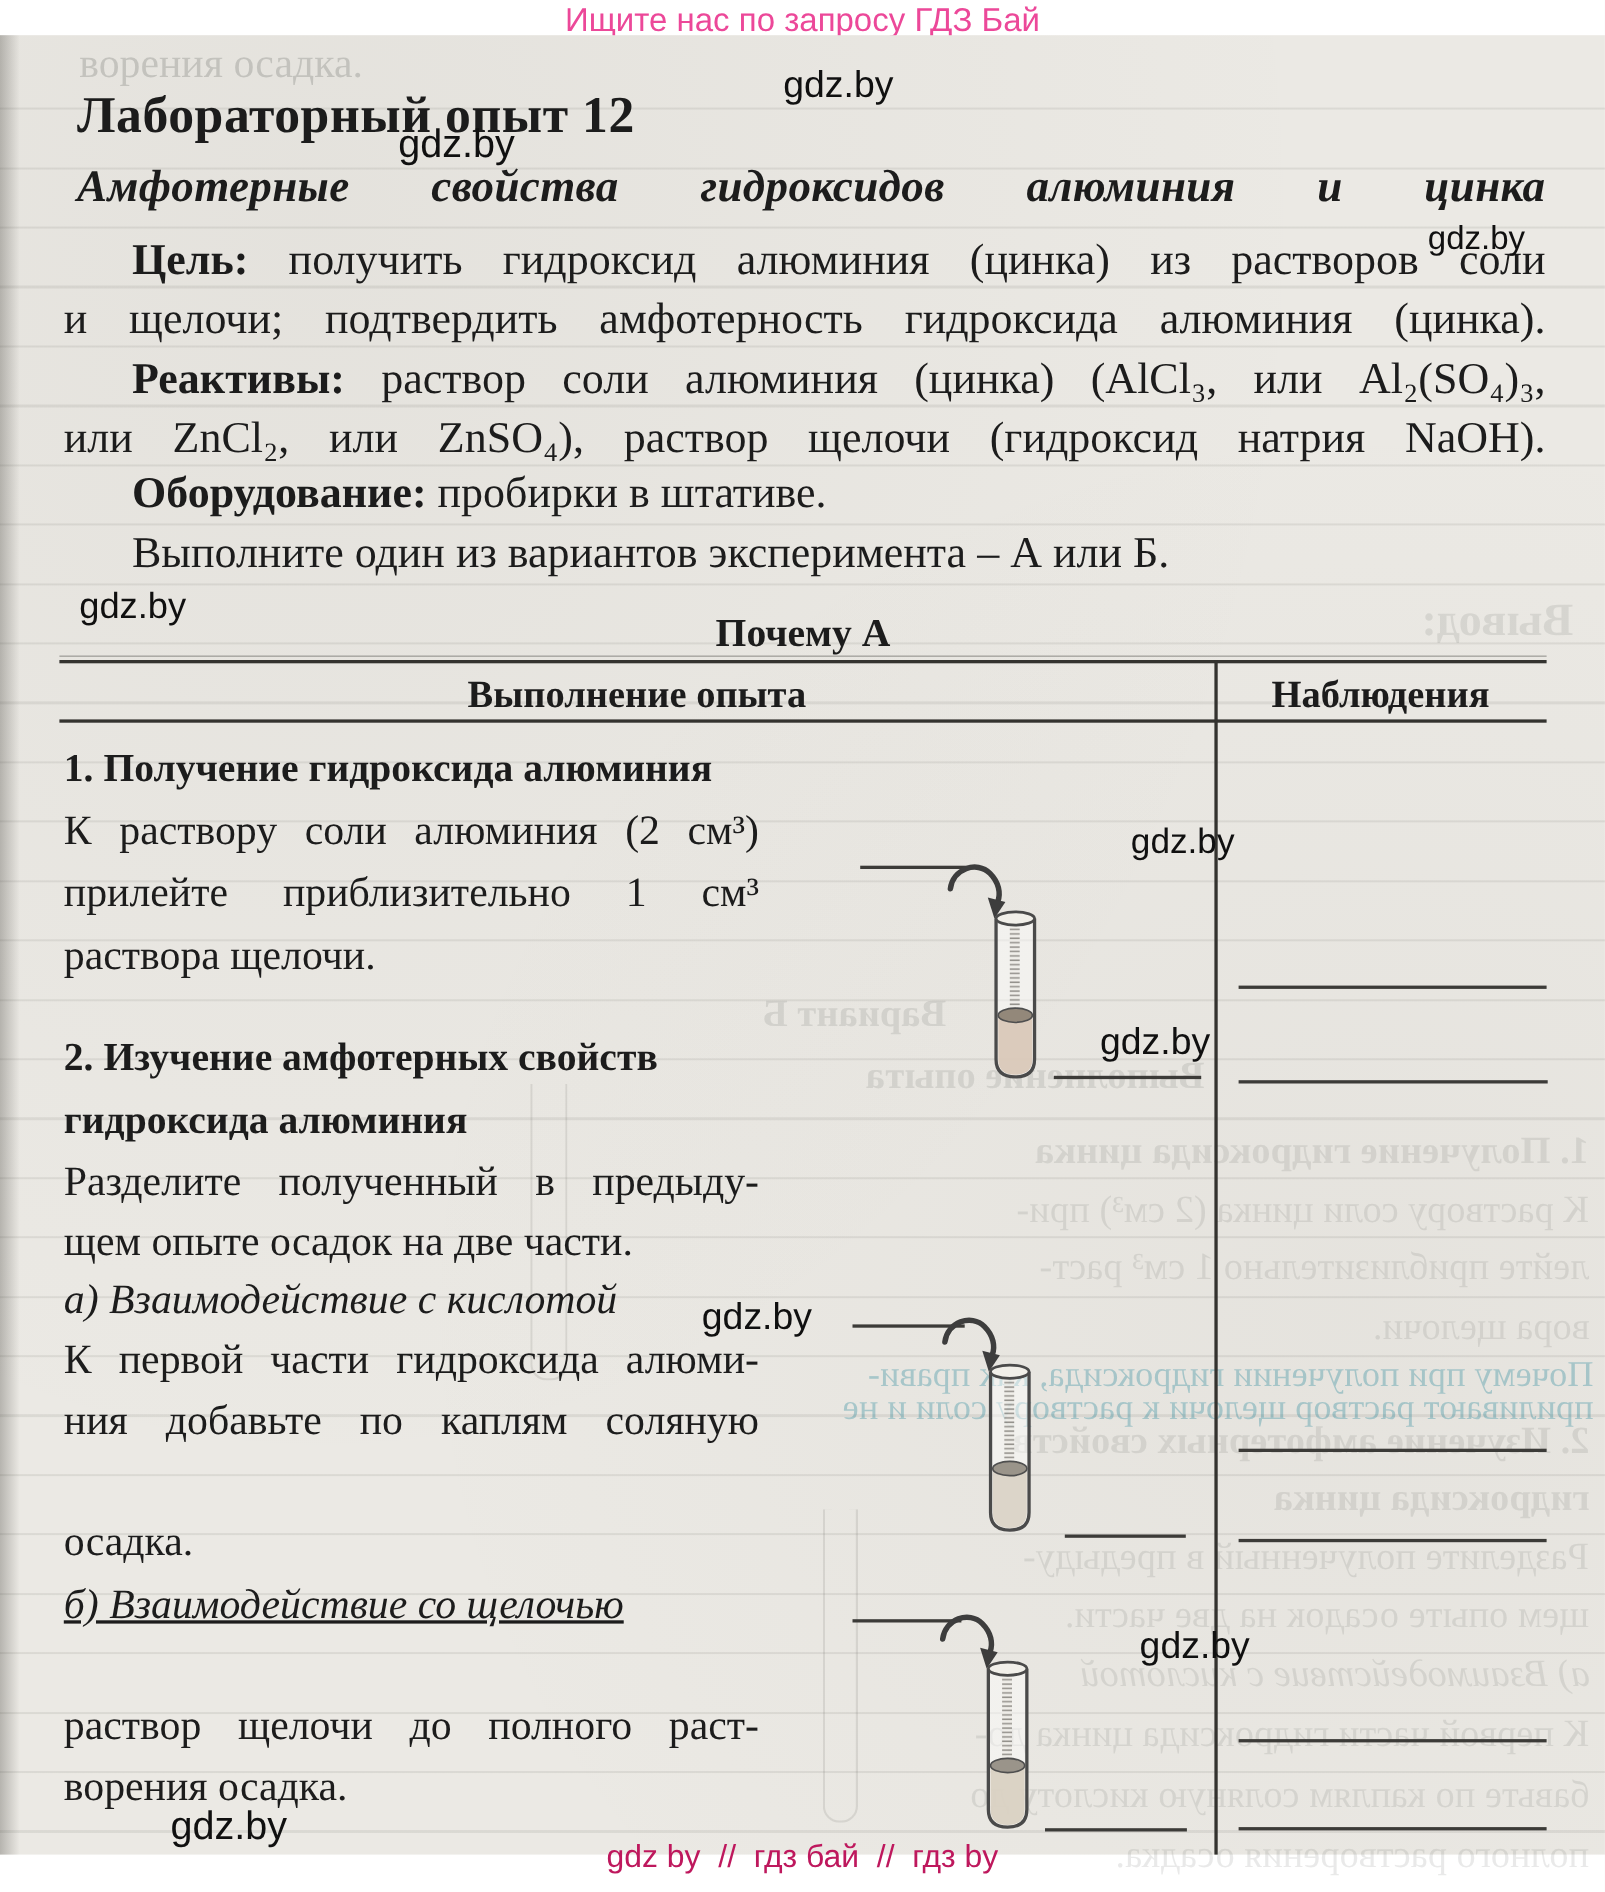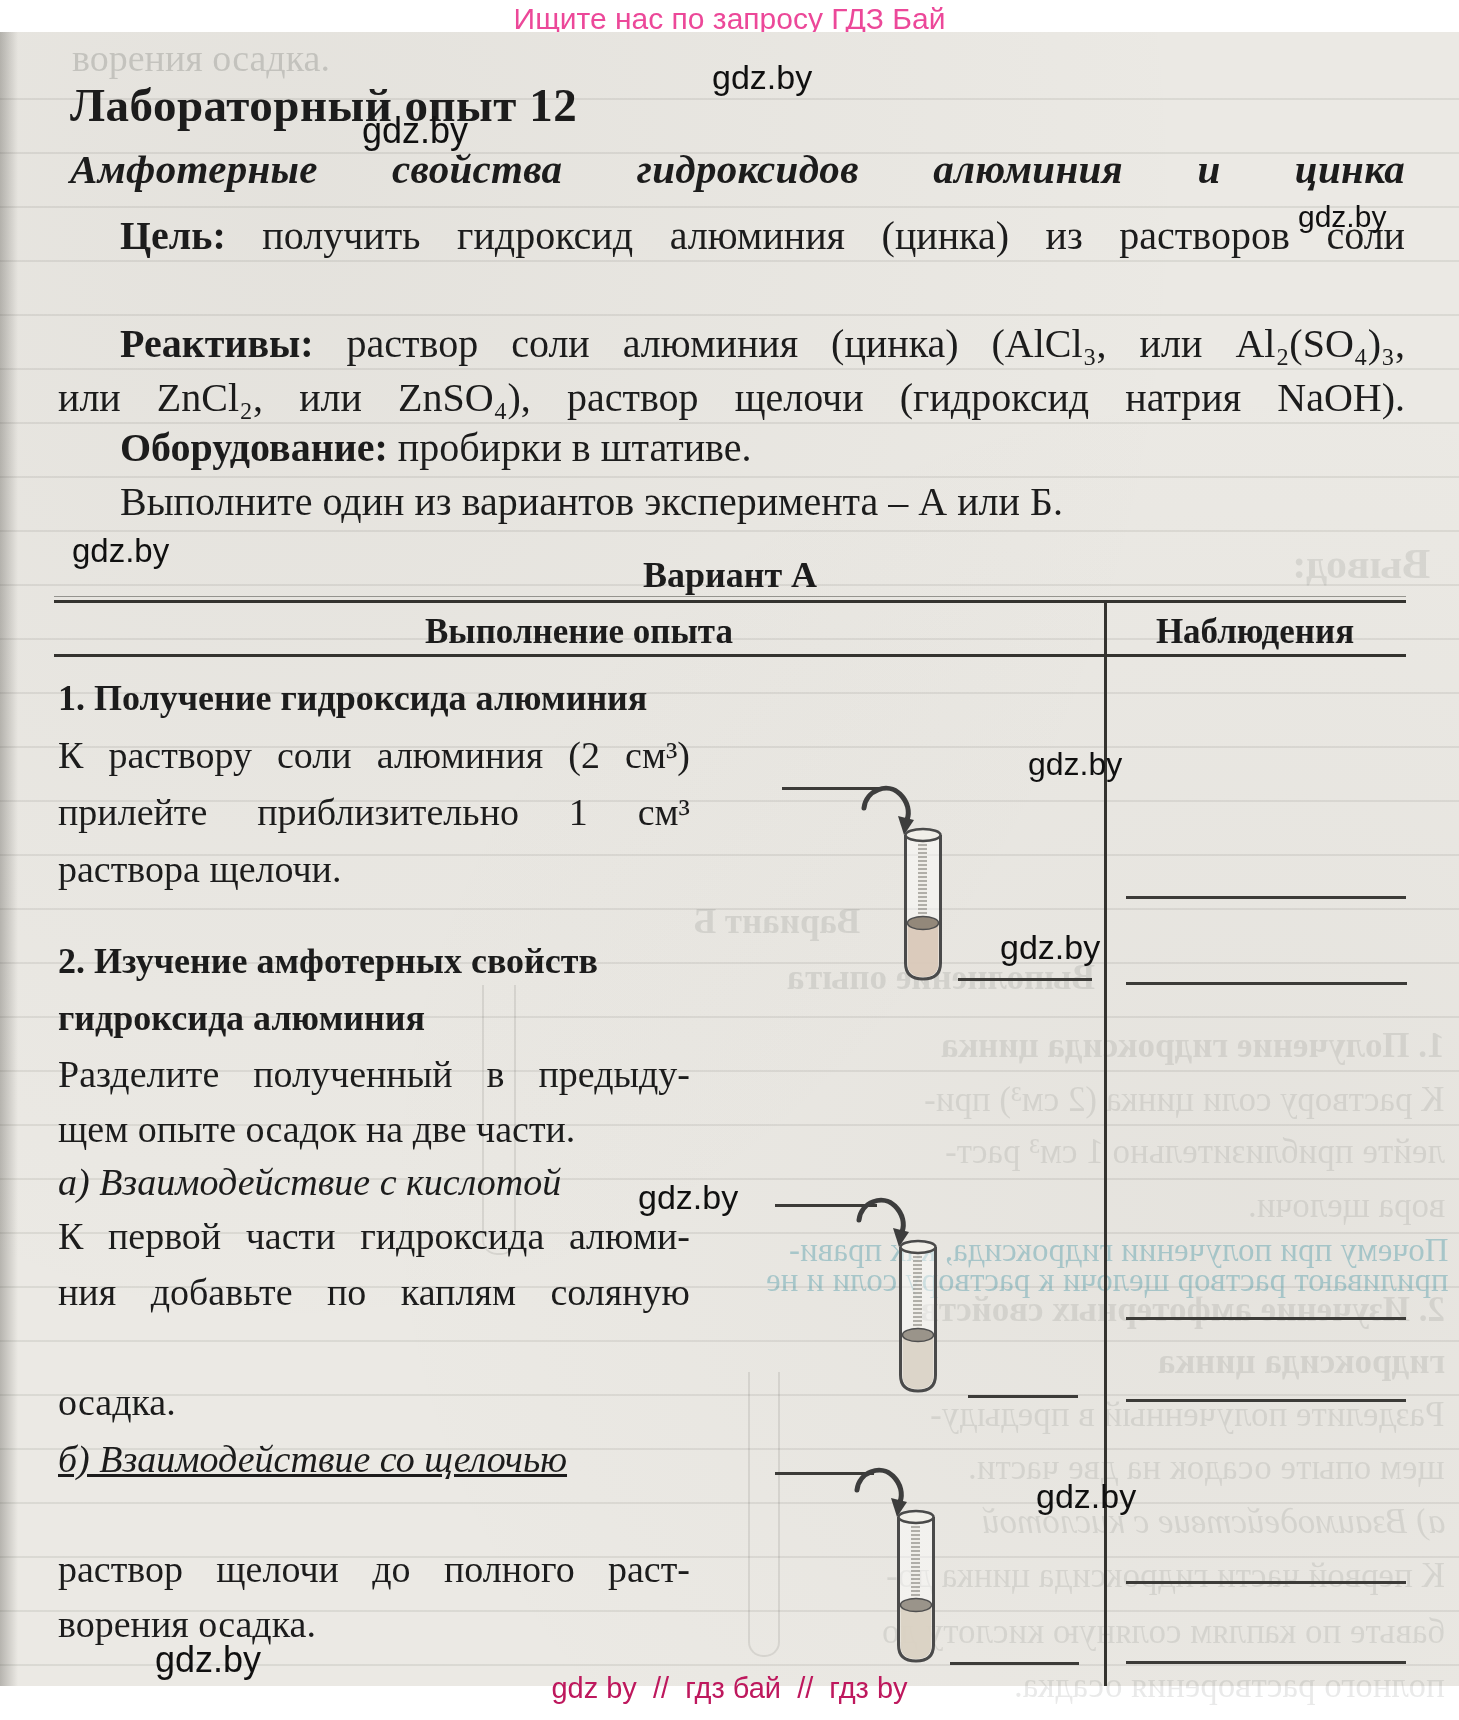--- a/index.html
+++ b/index.html
@@ -95,26 +95,27 @@
   <div class="bleed" style="right:14px;top:1524px;">К первой части гидроксида цинка до-</div>
   <div class="bleed" style="right:14px;top:1580px;">бавьте по каплям соляную кислоту до</div>
   <div class="bleed" style="right:14px;top:1634px;">полного растворения осадка.</div>
   <div class="bleedtube" style="left:482px;top:953px;width:30px;height:268px;"></div>
   <div class="bleedtube" style="left:748px;top:1340px;width:28px;height:283px;"></div>
 
   <div class="abs title" style="left:70px;top:46px;">Лабораторный опыт 12</div>
   <div class="abs subtitle" style="left:70px;top:113px;width:1335px;">Амфотерные свойства гидроксидов алюминия и цинка</div>
 
   <div class="abs iline jus ind" style="top:180px;"><b>Цель:</b><span> получить гидроксид алюминия (цинка) из растворов соли</span></div>
+  <div class="abs iline jus" style="top:234px;">и щелочи; подтвердить амфотерность гидроксида алюминия (цинка).</div>
   <div class="abs iline jus ind" style="top:288px;"><b>Реактивы:</b><span> раствор соли алюминия (цинка) (AlCl₃, или Al₂(SO₄)₃,</span></div>
   <div class="abs iline jus" style="top:342px;">или ZnCl₂,  или ZnSO₄), раствор щелочи (гидроксид натрия NaOH).</div>
   <div class="abs iline ind" style="top:392px;"><b>Оборудование:</b><span> пробирки в штативе.</span></div>
   <div class="abs iline ind" style="top:446px;">Выполните один из вариантов эксперимента – А или Б.</div>
 
-  <div class="abs variant" style="left:620px;top:522px;">Вариант А</div>
+  <div class="abs variant" style="left:620px;top:522px;">Почему А</div>
 
   <div class="abs hline thin" style="left:54px;top:564px;width:1352px;"></div>
   <div class="abs hline" style="left:54px;top:568px;width:1352px;"></div>
   <div class="abs thead" style="left:54px;top:580px;width:1050px;">Выполнение опыта</div>
   <div class="abs thead" style="left:1104px;top:580px;width:302px;">Наблюдения</div>
   <div class="abs hline" style="left:54px;top:622px;width:1352px;"></div>
   <div class="abs vline" style="left:1104px;top:568px;height:1086px;"></div>
 
   <div class="abs secH" style="left:58px;top:645px;">1. Получение гидроксида алюминия</div>
   <div class="abs bline jus" style="top:700px;">К раствору соли алюминия (2 см³)</div>

